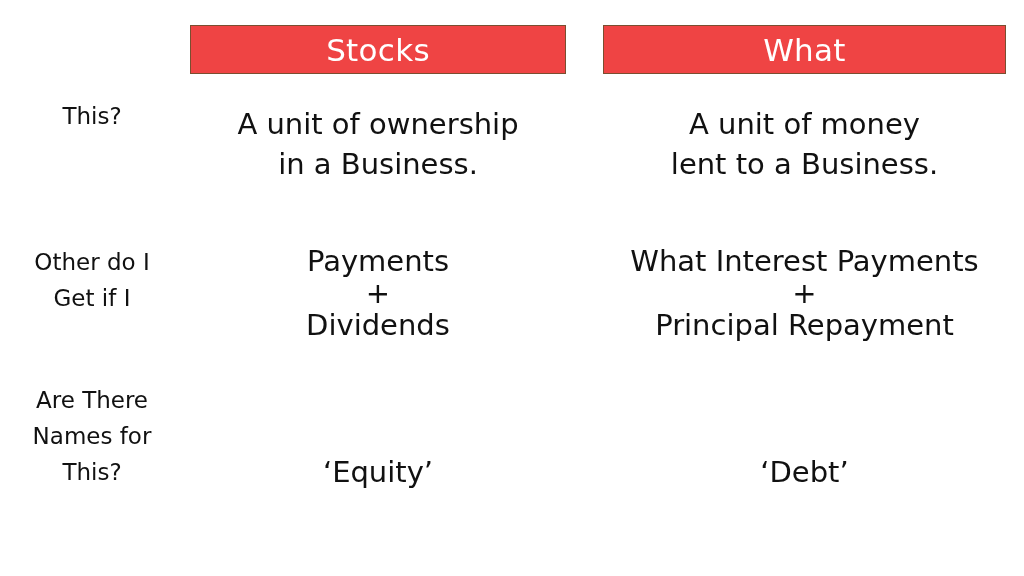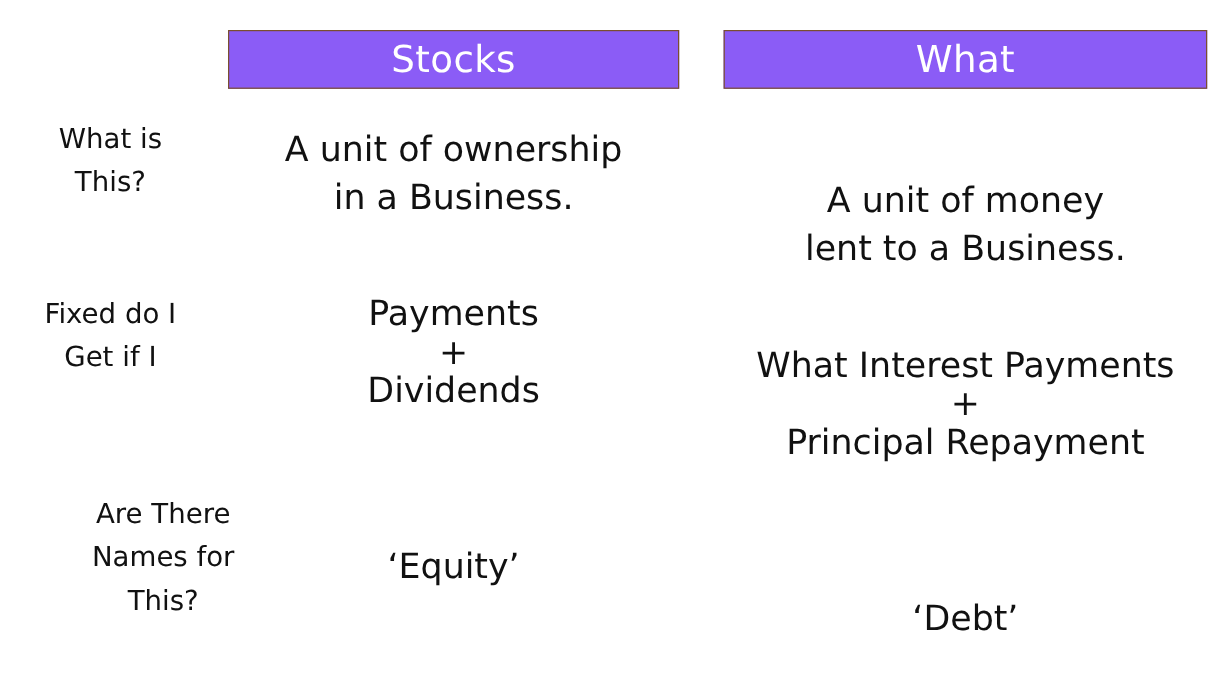--- a/index.html
+++ b/index.html
@@ -13,21 +13,21 @@
       position: relative;
       overflow: hidden;
       font-family: "DejaVu Sans", sans-serif;
       color: #111111;
     }
     .header-box {
       position: absolute;
       top: 25px;
       height: 49px;
       box-sizing: border-box;
-      background: #8b5cf6;
+      background: #ef4444;
       border: 1.5px solid #7a4e30;
       color: #ffffff;
       font-size: 31px;
       display: flex;
       align-items: center;
       justify-content: center;
       letter-spacing: 0.3px;
     }
     #stocks-header { left: 190px; width: 376px; }
     #bonds-header  { left: 603px; width: 403px; }
@@ -42,64 +42,63 @@
       color: #111;
     }
     .cell {
       position: absolute;
       text-align: center;
       font-size: 29px;
       line-height: 32px;
       color: #111;
     }
     .col-stocks { left: 190px; width: 376px; }
-    .col-bonds  { left: 603px; width: 403px; margin-top: 43px; }
+    .col-bonds  { left: 603px; width: 403px; }
 
     .line { display: block; white-space: nowrap; }
     .plus { display: block; }
   </style>
 </head>
 <body>
 
 <div id="stocks-header" class="header-box">
   <span>Stocks</span>
 </div>
 <div id="bonds-header" class="header-box">
   <span>What</span>
 </div>
 
 <div class="row-label" style="top:98px;">
-  <span class="line">What is</span>
   <span class="line">This?</span>
 </div>
 <div class="cell col-stocks" style="top:104px; line-height:40px;">
   <span class="line">A unit of ownership</span>
   <span class="line">in a Business.</span>
 </div>
 <div class="cell col-bonds" style="top:104px; line-height:40px;">
   <span class="line">A unit of money</span>
   <span class="line">lent to a Business.</span>
 </div>
 
 <div class="row-label" style="top:244px;">
-  <span class="line">Fixed do I</span>
+  <span class="line">Other do I</span>
   <span class="line">Get if I</span>
 </div>
 <div class="cell col-stocks" style="top:245px;">
   <span class="line">Payments</span>
   <span class="plus">+</span>
   <span class="line">Dividends</span>
 </div>
 <div class="cell col-bonds" style="top:245px;">
   <span class="line">What Interest Payments</span>
   <span class="plus">+</span>
   <span class="line">Principal Repayment</span>
 </div>
 
-<div class="row-label" style="top:411px;padding-left:44px;">
+<div class="row-label" style="top:382px;">
   <span class="line">Are There</span>
   <span class="line">Names for</span>
   <span class="line">This?</span>
 </div>
 <div class="cell col-stocks" style="top:456px;">
   <span class="line">‘Equity’</span>
 </div>
 <div class="cell col-bonds" style="top:456px;">
   <span class="line">‘Debt’</span>
 </div>

